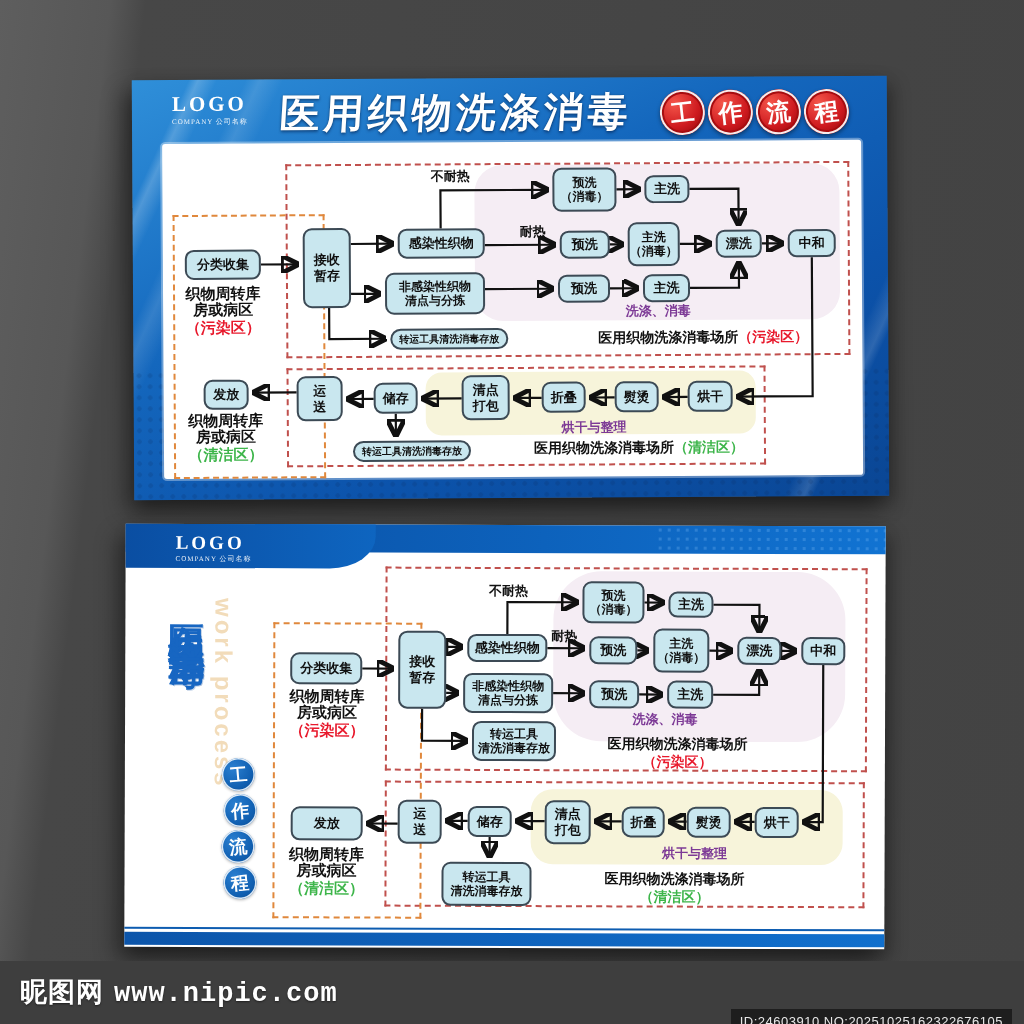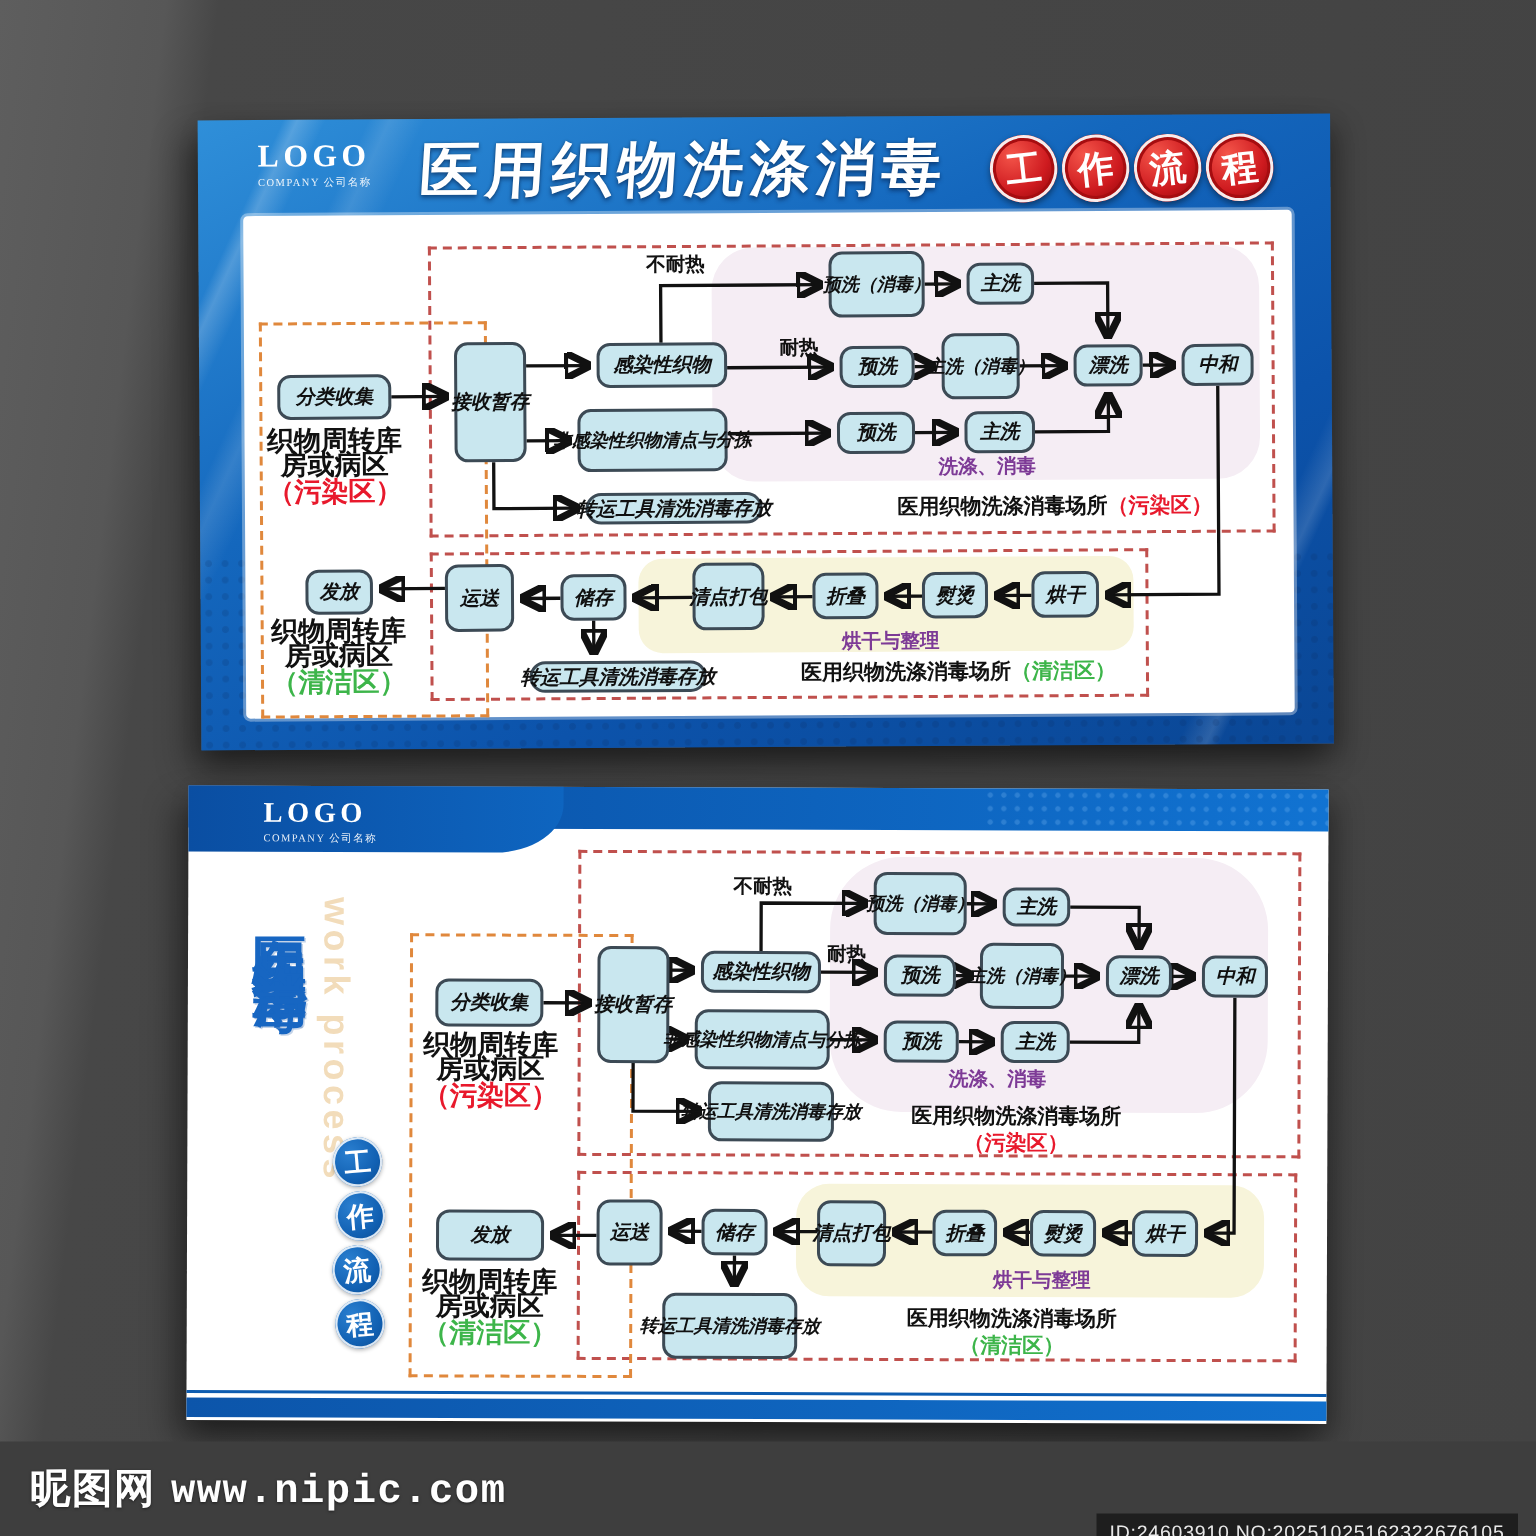--- a/index.html
+++ b/index.html
@@ -57,31 +57,31 @@
     color:#1766c2;font-size:36px;font-weight:900;letter-spacing:4px;text-shadow:1px 1px 0 rgba(20,80,160,.25);}
   .p2-wm{position:absolute;left:84px;top:74px;height:270px;writing-mode:vertical-rl;
     color:#f2dcba;font-size:24px;font-weight:bold;letter-spacing:3px;}
 
   
   .zone-pink{position:absolute;background:#f5edf4;}
   .zone-yellow{position:absolute;background:#f7f4da;}
   .dash-red{position:absolute;border:2px dashed #c0504d;}
   .dash-orange{position:absolute;border:2px dashed #e0883c;}
   .node{position:absolute;background:#c9e7ef;border:2px solid #3c4a55;border-radius:9px;
-    display:flex;flex-direction:row;align-items:center;justify-content:center;
-    color:#101010;font-weight:bold;font-size:13px;line-height:1.2;text-align:center;box-sizing:border-box;white-space:nowrap;font-style:italic;}
+    display:flex;flex-direction:column;align-items:center;justify-content:center;
+    color:#101010;font-weight:bold;font-size:13px;line-height:1.2;text-align:center;box-sizing:border-box;white-space:nowrap;}
   .node.sm{font-size:12px;}
-  .node.pill{border-radius:11px;font-size:13px;}
+  .node.pill{border-radius:11px;font-size:10px;}
   .cap{position:absolute;font-weight:bold;font-size:13px;color:#111;text-align:center;line-height:1.25;white-space:nowrap;}
   .cap .red, .red-t{color:#e8192c;}
   .cap .green, .green-t{color:#3db54a;}
   .purple-t{color:#7d3a96;}
   .arrows{position:absolute;left:0;top:0;pointer-events:none;}
   .arrows path{fill:none;stroke:#111;stroke-width:2.2px;}
-  .side-label{position:absolute;font-weight:bold;font-size:18px;color:#111;text-align:center;line-height:16px;}
+  .side-label{position:absolute;font-weight:bold;font-size:15px;color:#111;text-align:center;line-height:16px;}
 </style>
 </head>
 <body>
 
 <div class="poster poster1">
   <div class="p1-streaks"></div>
   <div class="p1-dots"></div>
 
   <div class="logo-block" style="left:40px;top:14px;">
     <div class="logo">LOGO</div>

